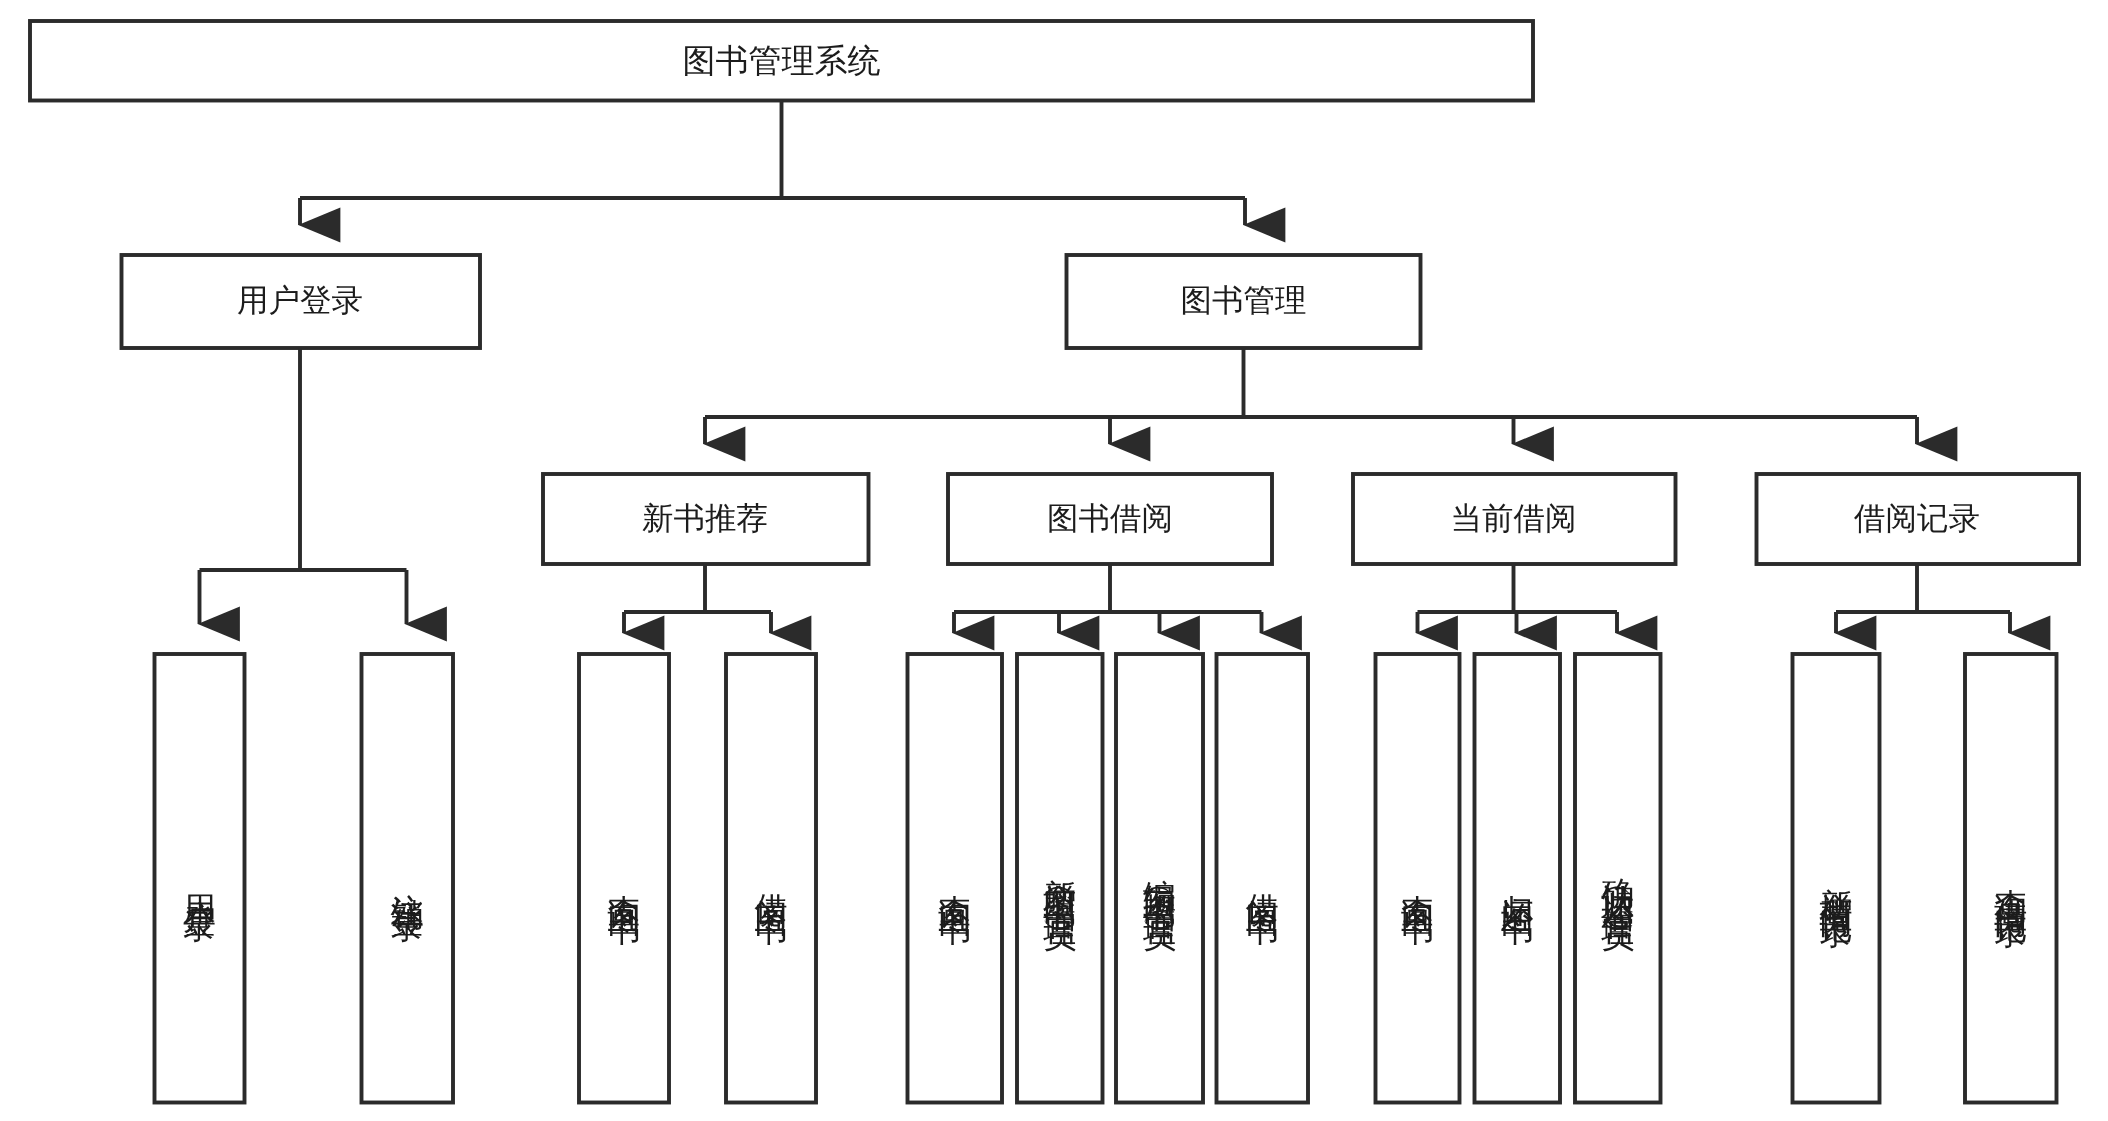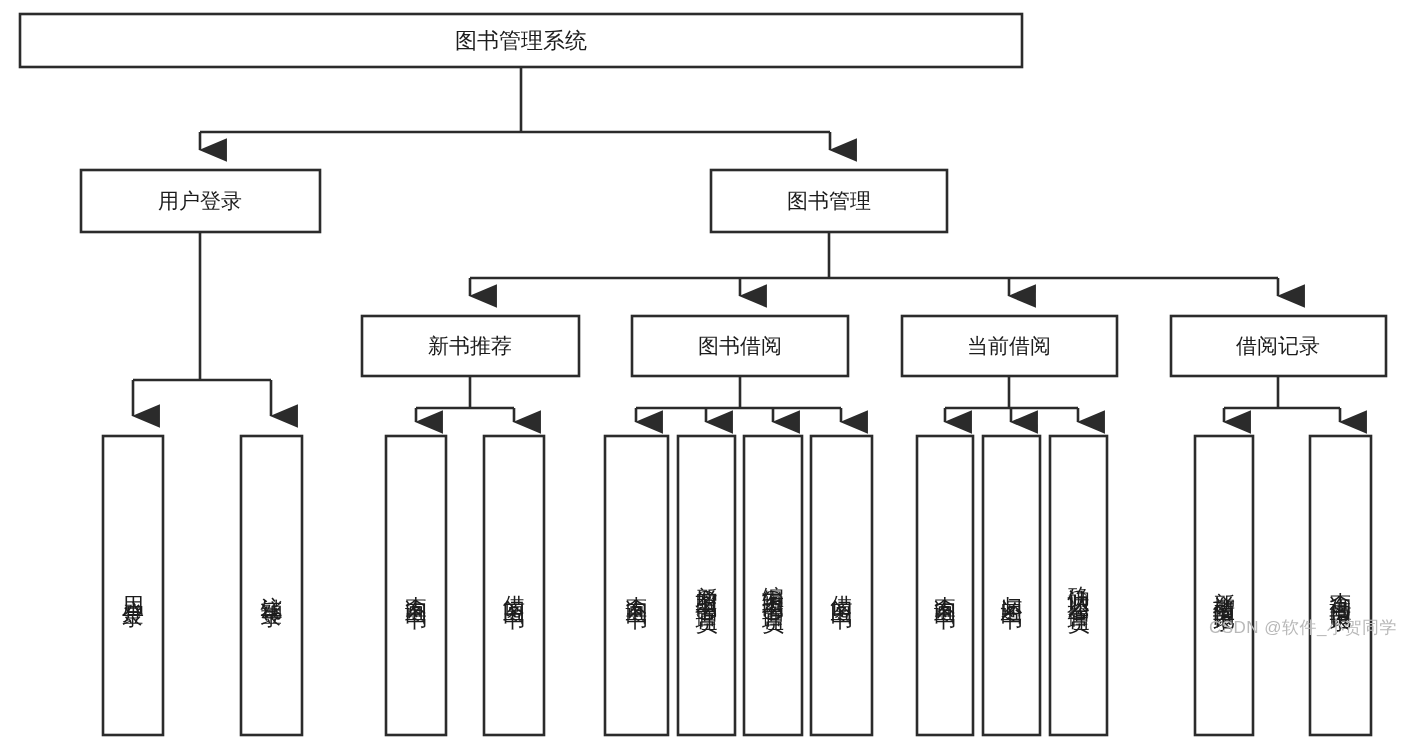--- a/index.html
+++ b/index.html
@@ -196,14 +196,13 @@
   <div class="leaf-label" style="left:605px; top:436px; width:63px; height:299px;">查询图书</div>
   <div class="leaf-label" style="left:678px; top:436px; width:57px; height:299px;">新增图书（管理员）</div>
   <div class="leaf-label" style="left:744px; top:436px; width:58px; height:299px;">编辑图书（管理员）</div>
   <div class="leaf-label" style="left:811px; top:436px; width:61px; height:299px;">借阅图书</div>
   <div class="leaf-label" style="left:917px; top:436px; width:56px; height:299px;">查询图书</div>
   <div class="leaf-label" style="left:983px; top:436px; width:57px; height:299px;">归还图书</div>
   <div class="leaf-label" style="left:1050px; top:436px; width:57px; height:299px;">确认归还（管理员）</div>
   <div class="leaf-label" style="left:1195px; top:436px; width:58px; height:299px;">新增借阅记录</div>
   <div class="leaf-label" style="left:1310px; top:436px; width:61px; height:299px;">查询借阅记录</div>
 
-  <div class="watermark">CSDN @软件_小贺同学</div>
 </div>
 
 </body></html>

